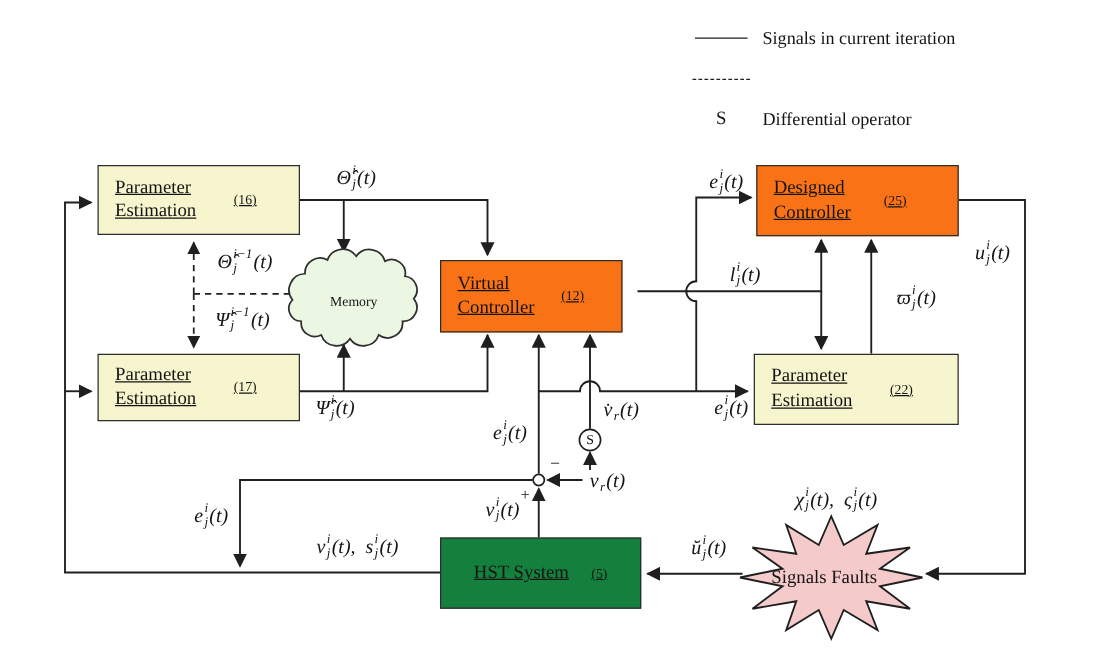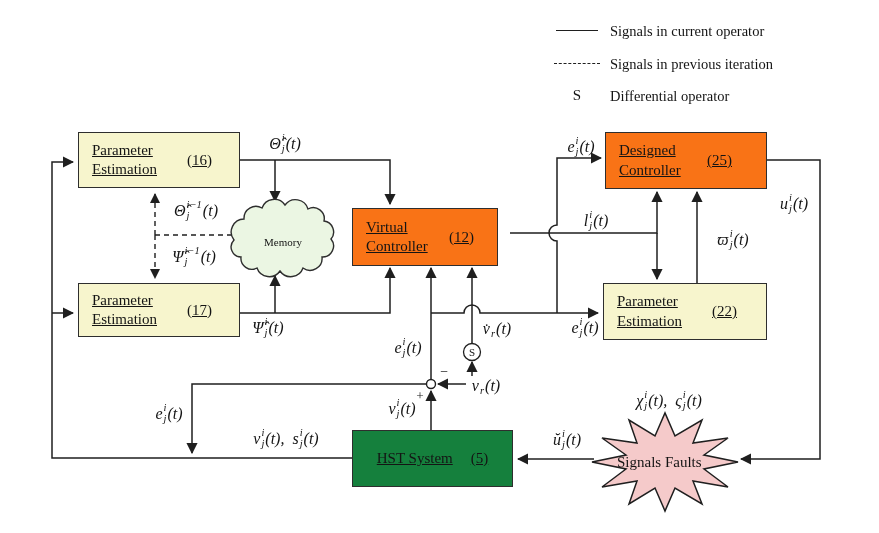--- a/index.html
+++ b/index.html
@@ -5,21 +5,21 @@
   html,body{margin:0;padding:0;background:#ffffff;}
   .canvas{position:relative;width:879px;height:533px;background:#ffffff;overflow:hidden;
           font-family:"Liberation Serif","DejaVu Serif",serif;color:#141414;}
   .wires{position:absolute;left:0;top:0;z-index:1;}
   .box{position:absolute;z-index:2;border:1.6px solid #2e2e2e;box-sizing:border-box;
        display:flex;align-items:center;text-decoration:underline;}
   .yellow{background:#f7f5cd;}
   .green{background:#f97316;}
   .white{background:#15803d;}
   .bname{width:92px;margin-left:13px;font-size:15px;line-height:1.28;}
-  .beq{font-size:15px;margin-left:3px;text-align:right;}
+  .beq{font-size:11px;margin-left:3px;text-align:right;}
   .center{justify-content:center;}
   .center .bname{width:auto;margin-left:0;}
   .center .beq{margin-left:18px;}
   .float-label{position:absolute;z-index:3;transform:translate(-50%,-50%);
                font-size:11px;text-align:center;white-space:pre;}
   #labels .mlabel{position:absolute;z-index:4;transform:translate(-50%,-50%);
      display:inline-flex;align-items:center;font-style:italic;font-size:16px;
      white-space:pre;color:#141414;}
   .mlabel .mb{display:inline-block;}
   .mlabel .ss{display:inline-flex;flex-direction:column;align-items:flex-start;
@@ -96,23 +96,22 @@
   </div>
   <div class="box white center" style="left:352px;top:430px;width:161px;height:57px">
     <span class="bname">HST System</span>
     <span class="beq">(5)</span>
   </div>
 
   <div class="float-label" style="left:283px;top:242px;">Memory</div>
   <div class="float-label" style="left:659px;top:463px;width:84px;font-size:15px;line-height:1.85;">Signals Faults</div>
 
   <div class="legend-sample ls-solid" style="left:556px;top:30px;"></div>
-  <div class="legend-text" style="left:610px;top:23px;">Signals in current operator</div>
+  <div class="legend-text" style="left:610px;top:23px;">Signals in current iteration</div>
   <div class="legend-sample ls-dashed" style="left:554px;top:63px;"></div>
-  <div class="legend-text" style="left:610px;top:56px;">Signals in previous iteration</div>
   <div class="legend-sample ls-s" style="left:556px;top:87px;">S</div>
   <div class="legend-text" style="left:610px;top:88px;">Differential operator</div>
 
   <div id="labels">
       <div class="mlabel" style="left: 285px; top: 143px;"><span class="mb">Θ̂</span><span class="ss"><span>i</span><span>j</span></span><span class="mb">(t)</span></div>
       <div class="mlabel" style="left: 196px; top: 210px;"><span class="mb">Θ̂</span><span class="ss"><span>i−1</span><span>j</span></span><span class="mb">(t)</span></div>
       <div class="mlabel" style="left: 194px; top: 256px;"><span class="mb">Ψ̂</span><span class="ss"><span>i−1</span><span>j</span></span><span class="mb">(t)</span></div>
       <div class="mlabel" style="left: 268px; top: 327px;"><span class="mb">Ψ̂</span><span class="ss"><span>i</span><span>j</span></span><span class="mb">(t)</span></div>
       <div class="mlabel" style="left: 581px; top: 146px;"><span class="mb">e</span><span class="ss"><span>i</span><span>j</span></span><span class="mb">(t)</span></div>
       <div class="mlabel" style="left: 596px; top: 220px;"><span class="mb">l</span><span class="ss"><span>i</span><span>j</span></span><span class="mb">(t)</span></div>

